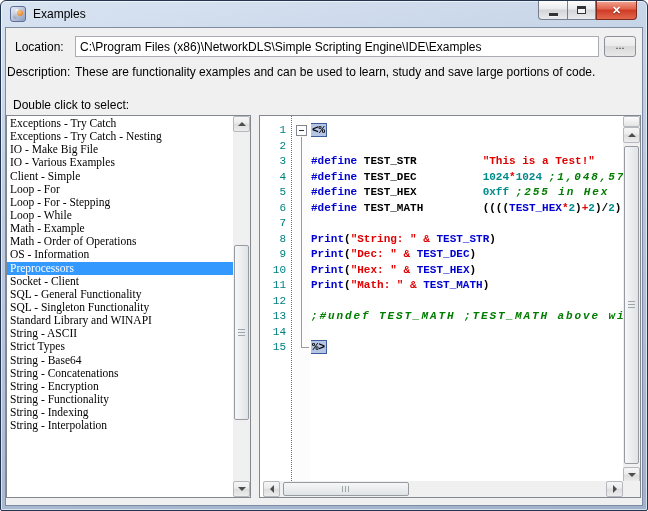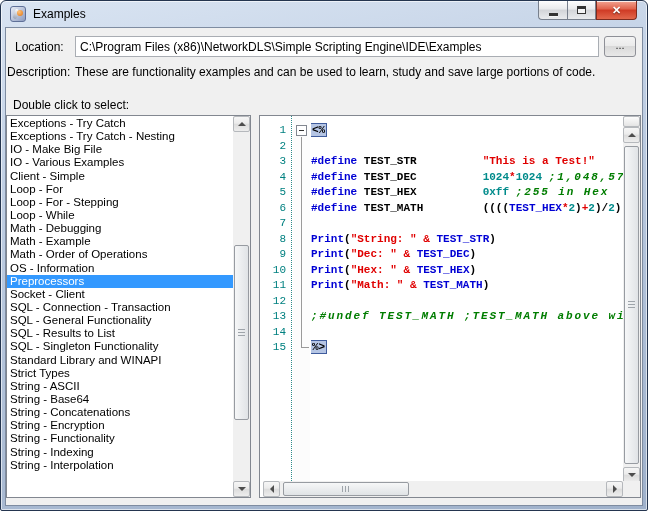--- a/index.html
+++ b/index.html
@@ -56,21 +56,21 @@
     font-size:11px; color:#222; line-height:17px; text-align:center; }
   .desc-label{ left:1px; top:37px; }
   .desc-text{ left:69px; top:37px; }
   .list-label{ left:7px; top:70px; }
 
   
   .listbox{ position:absolute; left:0px; top:87px; width:245px; height:383px;
     background:#fff; border:1px solid #828790; }
   .listbox .items{ position:absolute; left:0; top:1px; right:17px; bottom:0; overflow:hidden; }
   .li{ height:13.15px; line-height:13.2px; font-size:11.5px; padding-left:3px;
-    white-space:nowrap; color:#000; }
+    white-space:nowrap; color:#000;font-family:Liberation Serif, serif; }
   .li.sel{ background:#3399ff; color:#fff; }
 
   
   .sb-v{ position:absolute; right:0; top:0; width:17px; background:#f0f0f0; }
   .sb-h{ position:absolute; height:16px; background:#f0f0f0; }
   .sb-btn{ position:absolute; width:17px; height:16px; border:1px solid #b5b8bc; border-radius:2px;
     background:linear-gradient(#f6f6f6,#ebebeb 45%,#dcdcdc 50%,#ededed);
     display:flex; align-items:center; justify-content:center; }
   .sb-h .sb-btn{ width:17px; height:16px; }
   .tri-up{ width:0;height:0;border-left:4px solid transparent;border-right:4px solid transparent;border-bottom:4px solid #4d4d4d; }
@@ -149,33 +149,30 @@
     <div class="listbox">
       <div class="items">
           <div class="li">Exceptions - Try Catch</div>
           <div class="li">Exceptions - Try Catch - Nesting</div>
           <div class="li">IO - Make Big File</div>
           <div class="li">IO - Various Examples</div>
           <div class="li">Client - Simple</div>
           <div class="li">Loop - For</div>
           <div class="li">Loop - For - Stepping</div>
           <div class="li">Loop - While</div>
-          <div class="li">Math - Debugging</div>
           <div class="li">Math - Example</div>
           <div class="li">Math - Order of Operations</div>
           <div class="li">OS - Information</div>
           <div class="li sel">Preprocessors</div>
           <div class="li">Socket - Client</div>
-          <div class="li">SQL - Connection - Transaction</div>
           <div class="li">SQL - General Functionality</div>
-          <div class="li">SQL - Results to List</div>
           <div class="li">SQL - Singleton Functionality</div>
           <div class="li">Standard Library and WINAPI</div>
+          <div class="li">String - ASCII</div>
           <div class="li">Strict Types</div>
-          <div class="li">String - ASCII</div>
           <div class="li">String - Base64</div>
           <div class="li">String - Concatenations</div>
           <div class="li">String - Encryption</div>
           <div class="li">String - Functionality</div>
           <div class="li">String - Indexing</div>
           <div class="li">String - Interpolation</div>
         </div>
       <div class="sb-v" style="top:0;bottom:0;">
         <div class="sb-btn" style="top:0;left:0;">
             <div class="tri-up"></div>

